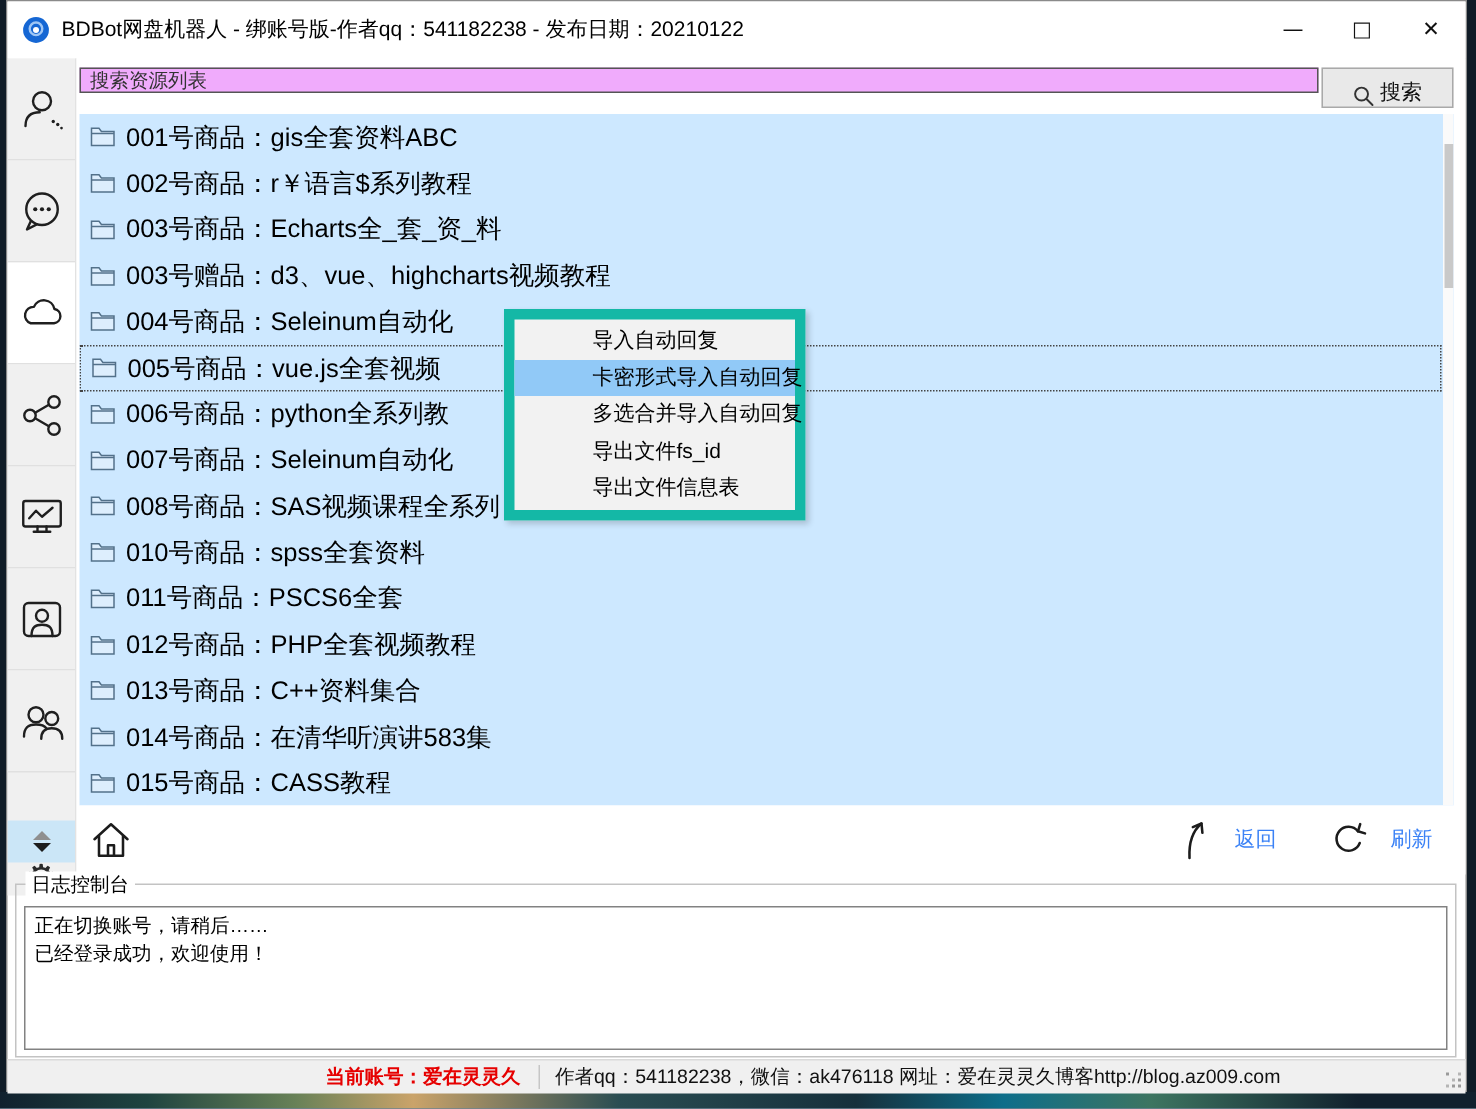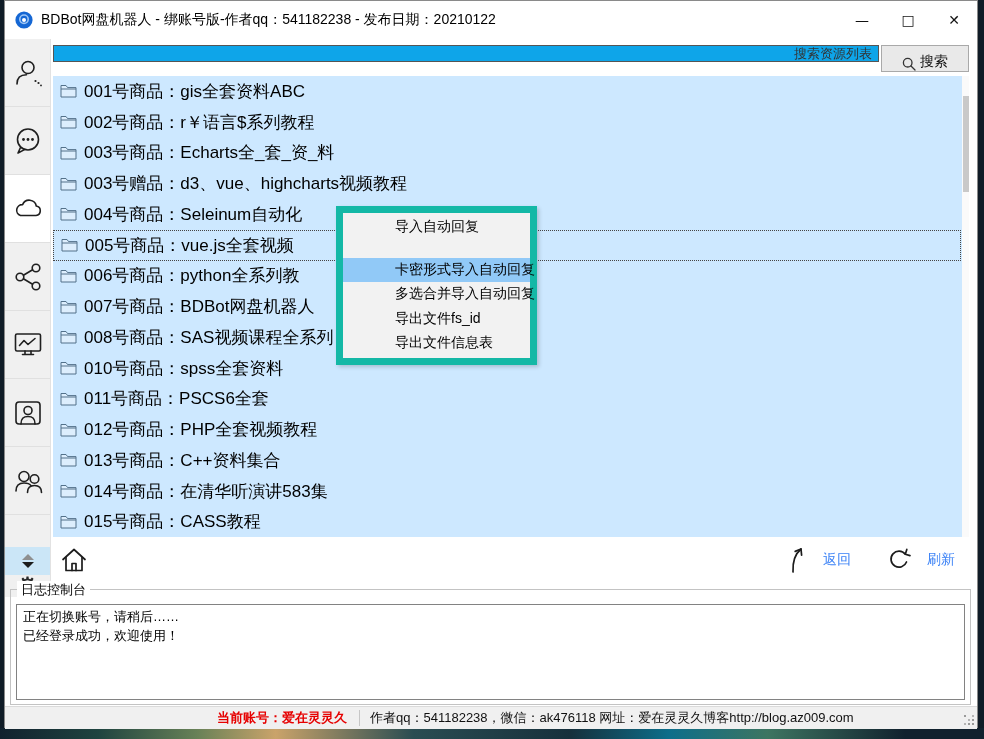--- a/index.html
+++ b/index.html
@@ -43,40 +43,40 @@
   .side-gear{ height:22px; flex:none; text-align:center; font-size:24px; line-height:22px;
     color:#2a2a2a; overflow:hidden; }
   .sicon{ width:34px; height:34px; display:block; }
   .sicon path, .sicon circle, .sicon rect{ fill:none; stroke:#1f1f1f; stroke-width:1.6;
     stroke-linecap:round; stroke-linejoin:round; }
   .sicon .fill{ fill:#1f1f1f; stroke:none; }
   
   .main{ position:absolute; top:38px; left:46px; right:0; height:544px; background:#fff; }
   .search-row{ position:absolute; top:6px; left:2px; right:8px; height:27px; display:flex; }
   .search-input{ flex:1; height:17px; border:1px solid #555; font-size:13px; padding:0 6px;
-    color:#333; font-family:inherit; background:#0ea5e9; outline:none;text-align:right; }
+    color:#333; font-family:inherit; background:#f0abfc; outline:none; }
   .search-btn{ flex:none; width:88px; height:27px; margin-left:2px; background:#e9e9e9;
     border:1px solid #a9a9a9; font-size:14px; color:#111; display:flex; align-items:flex-end;
     justify-content:center; gap:4px; cursor:default; font-family:inherit; }
   .search-btn svg{ width:14px; height:14px; }
   
   .list{ position:absolute; top:37px; left:2px; right:8px; bottom:46px;
     background:var(--list-bg); display:flex; flex-direction:column; overflow:hidden; }
   .row{ height:30.75px; flex:none; display:flex; align-items:center; padding-left:7px;
     margin-right:8px; font-size:17px; color:#000; white-space:nowrap; overflow:hidden; }
   .row.selected{ border:1px dotted #444; }
   .row .folder{ width:17px; height:14px; margin-right:7px; flex:none; }
   .scroll-track{ position:absolute; top:0; right:0; width:7px; bottom:0; background:#fafafa; }
   .scroll-thumb{ position:absolute; top:20px; right:0.5px; width:6px; height:96px; background:#c9c9c9; }
   
   .menu{ position:absolute; left:331px; top:205px; width:201px; background:#f2f2f2;
     border:7px solid #14b8a6; box-shadow:2px 2px 4px rgba(0,0,0,.18); padding:2px 0; z-index:5; }
   .menu-item{ height:24.5px; display:flex; align-items:center; padding-left:52px;
     font-size:14px; color:#000; white-space:nowrap; }
-  .menu-item.hl{ background:var(--menu-hl);margin-top:18px; }
+  .menu-item.hl{ background:var(--menu-hl); }
   
   .list-toolbar{ position:absolute; left:2px; right:8px; bottom:0; height:46px; background:#fff;
     display:flex; align-items:center; }
   .tb-btn{ display:flex; align-items:center; gap:14px; background:none; border:none;
     font-size:14px; color:#3b82f6; cursor:default; font-family:inherit; }
   .tb-home{ margin-left:6px; }
   .tb-back{ margin-left:auto; margin-right:34px; }
   .tb-refresh{ margin-right:14px; }
   .tb-btn svg{ display:block; }
   .tb-btn path{ fill:none; stroke:#1c1c1c; stroke-width:1.7; stroke-linecap:round; stroke-linejoin:round; }
@@ -244,21 +244,21 @@
             <path d="M1 13 V1.5 H6 L7.6 3.6 H16 V13 Z" fill="#ddeefd" stroke="#53718a" stroke-width="1"></path>
             <path d="M1 5 H16" fill="none" stroke="#53718a" stroke-width="1"></path>
           </svg>
           <span>006号商品：python全系列教</span>
         </div>
         <div class="row">
           <svg class="folder" viewBox="0 0 17 14">
             <path d="M1 13 V1.5 H6 L7.6 3.6 H16 V13 Z" fill="#ddeefd" stroke="#53718a" stroke-width="1"></path>
             <path d="M1 5 H16" fill="none" stroke="#53718a" stroke-width="1"></path>
           </svg>
-          <span>007号商品：BDBot网盘机器人</span>
+          <span>007号商品：Seleinum自动化</span>
         </div>
         <div class="row">
           <svg class="folder" viewBox="0 0 17 14">
             <path d="M1 13 V1.5 H6 L7.6 3.6 H16 V13 Z" fill="#ddeefd" stroke="#53718a" stroke-width="1"></path>
             <path d="M1 5 H16" fill="none" stroke="#53718a" stroke-width="1"></path>
           </svg>
           <span>008号商品：SAS视频课程全系列</span>
         </div>
         <div class="row">
           <svg class="folder" viewBox="0 0 17 14">

